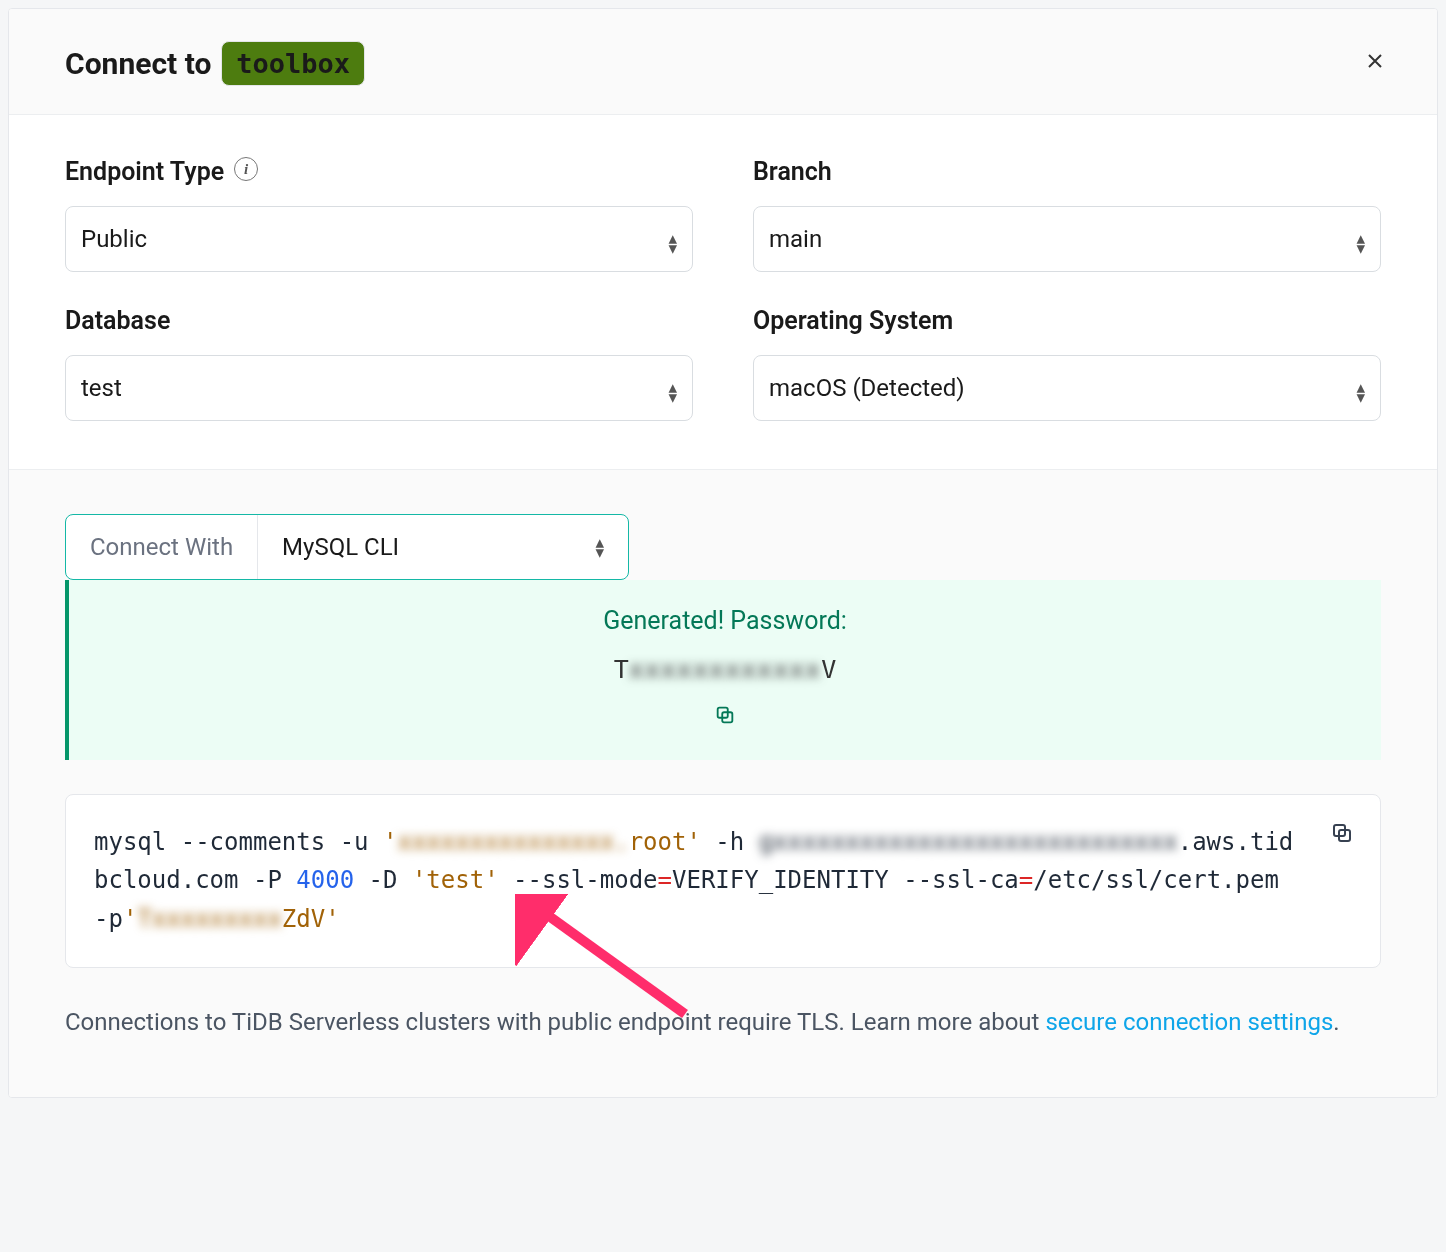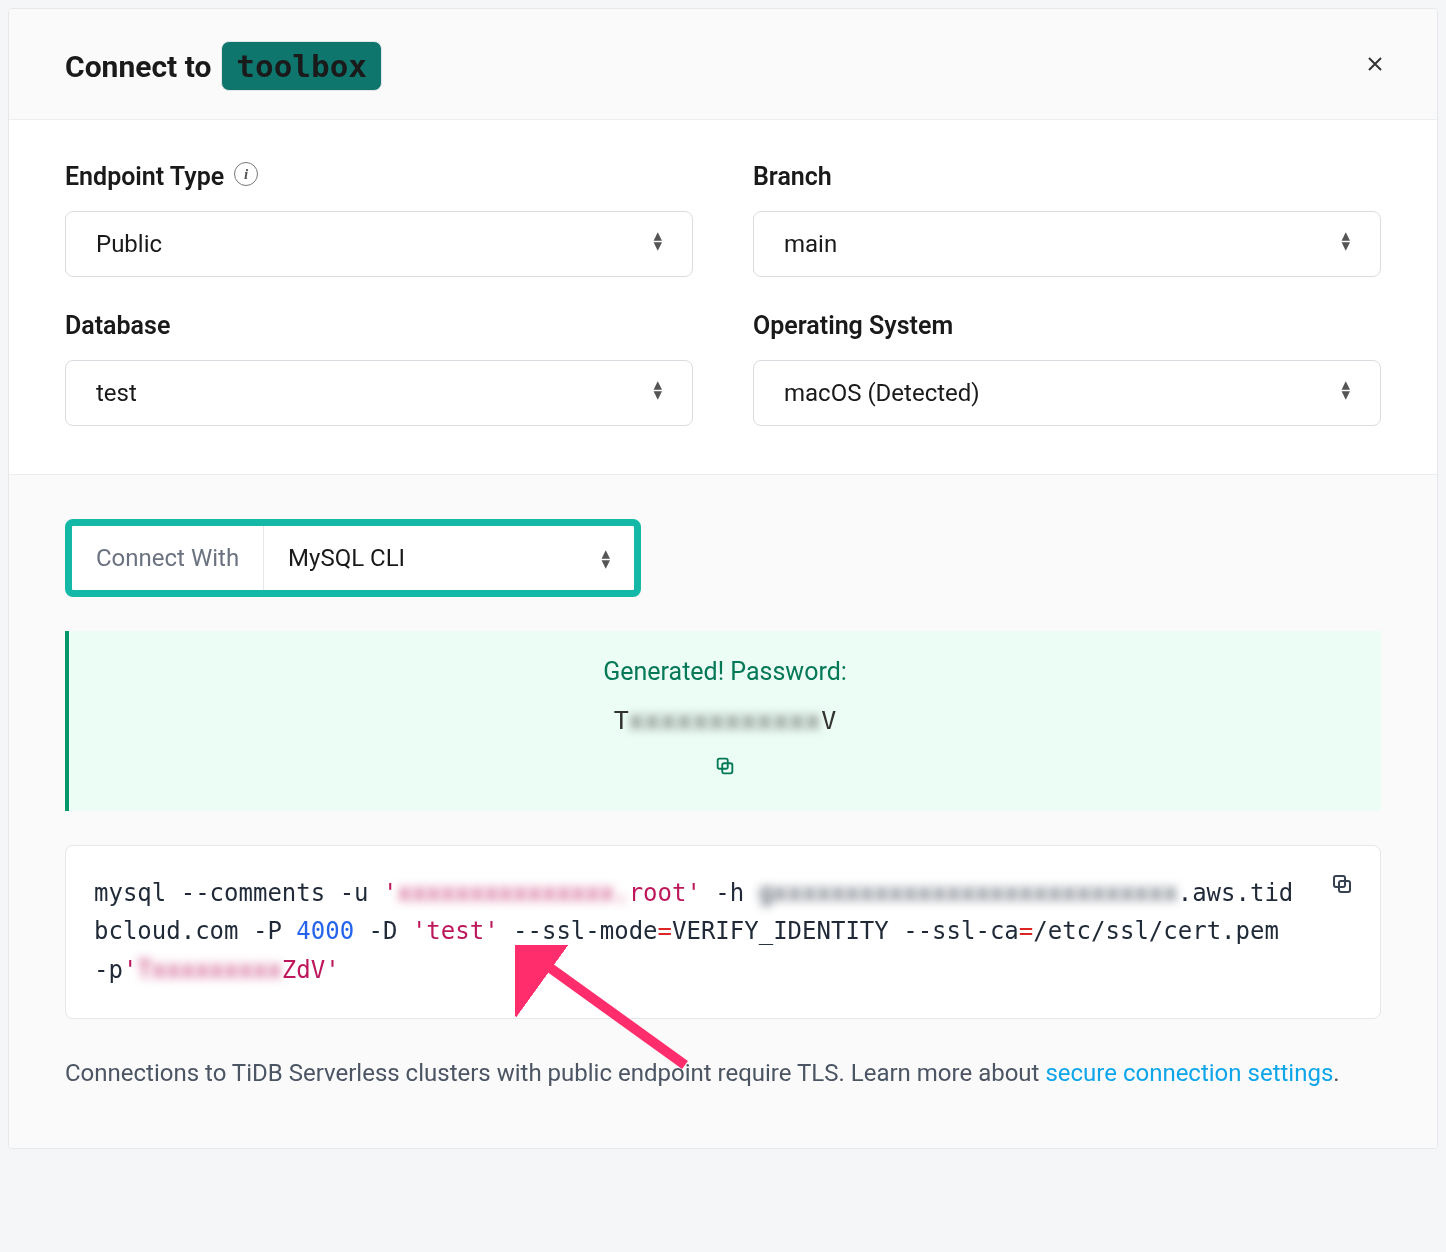--- a/index.html
+++ b/index.html
@@ -30,23 +30,23 @@
     gap: 10px;
     font-size: 30px;
     font-weight: 700;
   }
   .title-chip {
     display: inline-block;
     padding: 6px 14px;
     border: 1px solid #e3e5e8;
     border-radius: 8px;
     font-family: ui-monospace, SFMono-Regular, Menlo, Consolas, monospace;
-    font-size: 31px;
+    font-size: 27px;
     font-weight: 600;
-    background: #0f766e;
+    background: #4d7c0f;
   }
   .close-btn {
     border: none;
     background: transparent;
     font-size: 28px;
     line-height: 1;
     color: #333;
     cursor: pointer;
     padding: 6px;
   }
@@ -73,48 +73,47 @@
     border: 1.5px solid #777;
     border-radius: 50%;
     font-size: 15px;
     font-family: Georgia, serif;
     font-style: italic;
     color: #555;
   }
   .select-box {
     border: 1px solid #d9dde1;
     border-radius: 8px;
-    padding: 18px 30px;
-    font-size: 24px;
-    display: flex;
-    align-items: flex-start;
+    padding: 18px 15px;
+    font-size: 24px;
+    display: flex;
+    align-items: flex-end;
     justify-content: space-between;
     cursor: pointer;
     background: #fff;
   }
   .chevron-updown {
     color: #555;
     font-size: 17px;
     line-height: 0.6;
     display: flex;
     flex-direction: column;
     align-items: center;
   }
   .lower-section {
     padding: 44px 56px 56px 56px;
     background: #fafafa;
     border-top: 1px solid #eceef0;
   }
   .connect-with {
     display: inline-flex;
-    border: 7px solid #14b8a6;
+    border: 1px solid #14b8a6;
     border-radius: 8px;
     overflow: hidden;
     background: #fff;
-    margin-bottom: 34px;
   }
   .connect-with-label {
     padding: 18px 24px;
     font-size: 24px;
     color: #6b7280;
     border-right: 1px solid #e5e7eb;
   }
   .connect-with-value {
     padding: 18px 24px;
     font-size: 24px;
@@ -167,21 +166,21 @@
     border-radius: 8px;
     padding: 28px 78px 28px 28px;
     font-family: ui-monospace, SFMono-Regular, Menlo, Consolas, monospace;
     font-size: 24px;
     line-height: 1.62;
     color: #1f2937;
     word-break: break-all;
     margin-bottom: 36px;
   }
   .code-block .num { color: #2563eb; margin-top: 20px; }
-  .code-block .str { color: #be185d; }
+  .code-block .str { color: #a16207; }
   .code-block .eq { color: #dc2626; }
   .code-blur {
     display: inline;
     filter: blur(5px);
   }
   .code-copy {
     position: absolute;
     top: 22px;
     right: 22px;
     border: none;

